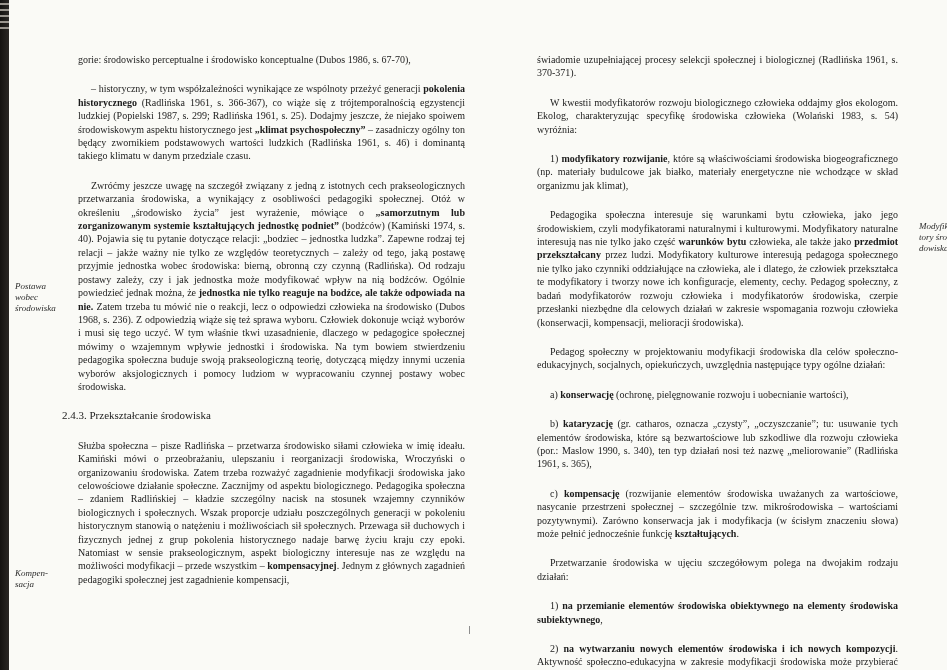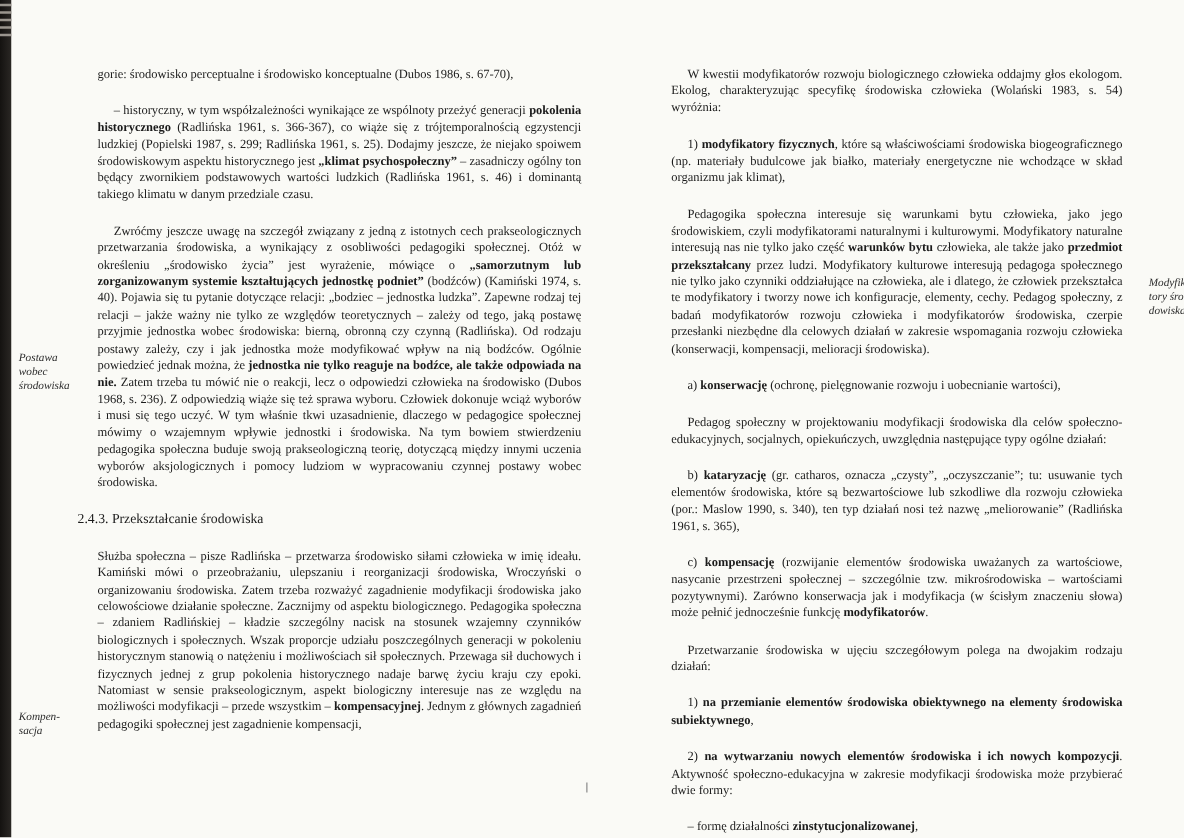--- a/index.html
+++ b/index.html
@@ -68,27 +68,28 @@
 
 <div class="page-col left-col">
   <p class="flush"><span>gorie: środowisko perceptualne i środowisko konceptualne (Dubos 1986, s. 67-70),</span></p>
   <p><span>– historyczny, w tym współzależności wynikające ze wspólnoty przeżyć generacji </span><b>pokolenia historycznego</b><span> (Radlińska 1961, s. 366-367), co wiąże się z trójtemporalnością egzystencji ludzkiej (Popielski 1987, s. 299; Radlińska 1961, s. 25). Dodajmy jeszcze, że niejako spoiwem środowiskowym aspektu historycznego jest </span><b>„klimat psychospołeczny”</b><span> – zasadniczy ogólny ton będący zwornikiem podstawowych wartości ludzkich (Radlińska 1961, s. 46) i dominantą takiego klimatu w danym przedziale czasu.</span></p>
   <p><span>Zwróćmy jeszcze uwagę na szczegół związany z jedną z istotnych cech prakseologicznych przetwarzania środowiska, a wynikający z osobliwości pedagogiki społecznej. Otóż w określeniu „środowisko życia” jest wyrażenie, mówiące o </span><b>„samorzutnym lub zorganizowanym systemie kształtujących jednostkę podniet”</b><span> (bodźców) (Kamiński 1974, s. 40). Pojawia się tu pytanie dotyczące relacji: „bodziec – jednostka ludzka”. Zapewne rodzaj tej relacji – jakże ważny nie tylko ze względów teoretycznych – zależy od tego, jaką postawę przyjmie jednostka wobec środowiska: bierną, obronną czy czynną (Radlińska). Od rodzaju postawy zależy, czy i jak jednostka może modyfikować wpływ na nią bodźców. Ogólnie powiedzieć jednak można, że </span><b>jednostka nie tylko reaguje na bodźce, ale także odpowiada na nie.</b><span> Zatem trzeba tu mówić nie o reakcji, lecz o odpowiedzi człowieka na środowisko (Dubos 1968, s. 236). Z odpowiedzią wiąże się też sprawa wyboru. Człowiek dokonuje wciąż wyborów i musi się tego uczyć. W tym właśnie tkwi uzasadnienie, dlaczego w pedagogice społecznej mówimy o wzajemnym wpływie jednostki i środowiska. Na tym bowiem stwierdzeniu pedagogika społeczna buduje swoją prakseologiczną teorię, dotyczącą między innymi uczenia wyborów aksjologicznych i pomocy ludziom w wypracowaniu czynnej postawy wobec środowiska.</span></p>
   <div class="heading">2.4.3. Przekształcanie środowiska</div>
   <p class="flush"><span>Służba społeczna – pisze Radlińska – przetwarza środowisko siłami człowieka w imię ideału. Kamiński mówi o przeobrażaniu, ulepszaniu i reorganizacji środowiska, Wroczyński o organizowaniu środowiska. Zatem trzeba rozważyć zagadnienie modyfikacji środowiska jako celowościowe działanie społeczne. Zacznijmy od aspektu biologicznego. Pedagogika społeczna – zdaniem Radlińskiej – kładzie szczególny nacisk na stosunek wzajemny czynników biologicznych i społecznych. Wszak proporcje udziału poszczególnych generacji w pokoleniu historycznym stanowią o natężeniu i możliwościach sił społecznych. Przewaga sił duchowych i fizycznych jednej z grup pokolenia historycznego nadaje barwę życiu kraju czy epoki. Natomiast w sensie prakseologicznym, aspekt biologiczny interesuje nas ze względu na możliwości modyfikacji – przede wszystkim – </span><b>kompensacyjnej</b><span>. Jednym z głównych zagadnień pedagogiki społecznej jest zagadnienie kompensacji,</span></p>
 </div>
 
 <div class="page-col right-col">
+  <p class="flush"><span>świadomie uzupełniającej procesy selekcji społecznej i biologicznej (Radlińska 1961, s. 370-371).</span></p>
   <p><span>W kwestii modyfikatorów rozwoju biologicznego człowieka oddajmy głos ekologom. Ekolog, charakteryzując specyfikę środowiska człowieka (Wolański 1983, s. 54) wyróżnia:</span></p>
-  <p><span>1) </span><b>modyfikatory fizycznych</b><span>, które są właściwościami środowiska biogeograficznego (np. materiały budulcowe jak białko, materiały energetyczne nie wchodzące w skład organizmu jak klimat),</span></p>
+  <p><span>1) </span><b>modyfikatory rozwijanie</b><span>, które są właściwościami środowiska biogeograficznego (np. materiały budulcowe jak białko, materiały energetyczne nie wchodzące w skład organizmu jak klimat),</span></p>
   <p><span>Pedagogika społeczna interesuje się warunkami bytu człowieka, jako jego środowiskiem, czyli modyfikatorami naturalnymi i kulturowymi. Modyfikatory naturalne interesują nas nie tylko jako część </span><b>warunków bytu</b><span> człowieka, ale także jako </span><b>przedmiot przekształcany</b><span> przez ludzi. Modyfikatory kulturowe interesują pedagoga społecznego nie tylko jako czynniki oddziałujące na człowieka, ale i dlatego, że człowiek przekształca te modyfikatory i tworzy nowe ich konfiguracje, elementy, cechy. Pedagog społeczny, z badań modyfikatorów rozwoju człowieka i modyfikatorów środowiska, czerpie przesłanki niezbędne dla celowych działań w zakresie wspomagania rozwoju człowieka (konserwacji, kompensacji, melioracji środowiska).</span></p>
+  <p><span>Pedagog społeczny w projektowaniu modyfikacji środowiska dla celów społeczno-edukacyjnych, socjalnych, opiekuńczych, uwzględnia następujące typy ogólne działań:</span></p>
   <p><span>a) </span><b>konserwację</b><span> (ochronę, pielęgnowanie rozwoju i uobecnianie wartości),</span></p>
-  <p><span>Pedagog społeczny w projektowaniu modyfikacji środowiska dla celów społeczno-edukacyjnych, socjalnych, opiekuńczych, uwzględnia następujące typy ogólne działań:</span></p>
   <p><span>b) </span><b>kataryzację</b><span> (gr. catharos, oznacza „czysty”, „oczyszczanie”; tu: usuwanie tych elementów środowiska, które są bezwartościowe lub szkodliwe dla rozwoju człowieka (por.: Maslow 1990, s. 340), ten typ działań nosi też nazwę „meliorowanie” (Radlińska 1961, s. 365),</span></p>
-  <p><span>c) </span><b>kompensację</b><span> (rozwijanie elementów środowiska uważanych za wartościowe, nasycanie przestrzeni społecznej – szczególnie tzw. mikrośrodowiska – wartościami pozytywnymi). Zarówno konserwacja jak i modyfikacja (w ścisłym znaczeniu słowa) może pełnić jednocześnie funkcję </span><b>modyfikatorów</b><span>.</span></p>
+  <p><span>c) </span><b>kompensację</b><span> (rozwijanie elementów środowiska uważanych za wartościowe, nasycanie przestrzeni społecznej – szczególnie tzw. mikrośrodowiska – wartościami pozytywnymi). Zarówno konserwacja jak i modyfikacja (w ścisłym znaczeniu słowa) może pełnić jednocześnie funkcję </span><b>kształtujących</b><span>.</span></p>
   <p><span>Przetwarzanie środowiska w ujęciu szczegółowym polega na dwojakim rodzaju działań:</span></p>
   <p><span>1) </span><b>na przemianie elementów środowiska obiektywnego na elementy środowiska subiektywnego</b><span>,</span></p>
   <p><span>2) </span><b>na wytwarzaniu nowych elementów środowiska i ich nowych kompozycji</b><span>. Aktywność społeczno-edukacyjna w zakresie modyfikacji środowiska może przybierać dwie formy:</span></p>
   <p><span>– formę działalności </span><b>zinstytucjonalizowanej</b><span>,</span></p>
   <p><span>– formę działalności </span><b>pozainstytucjonalnej</b><span></span></p>
 </div>
 
 <div class="margin-note note-postawa">
   <div>Postawa</div>
   <div>wobec</div>

